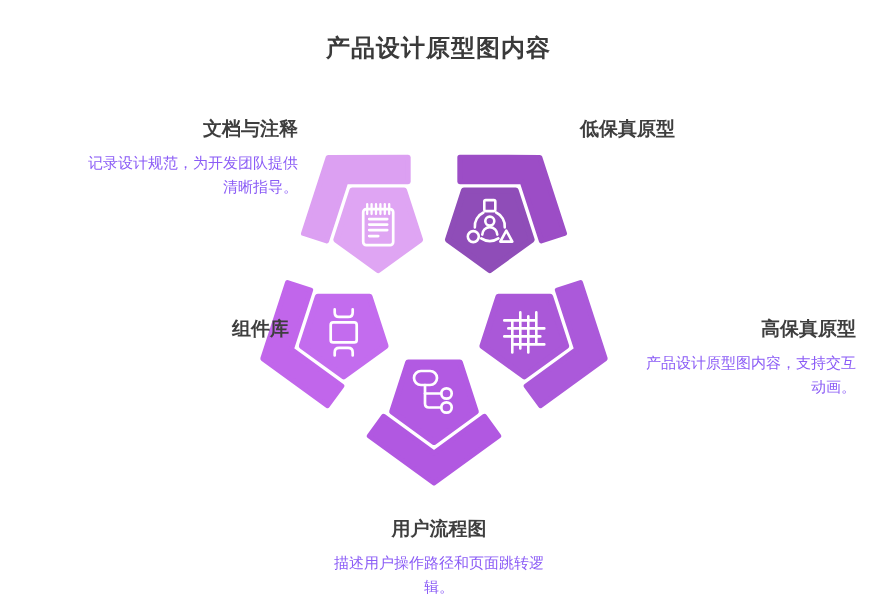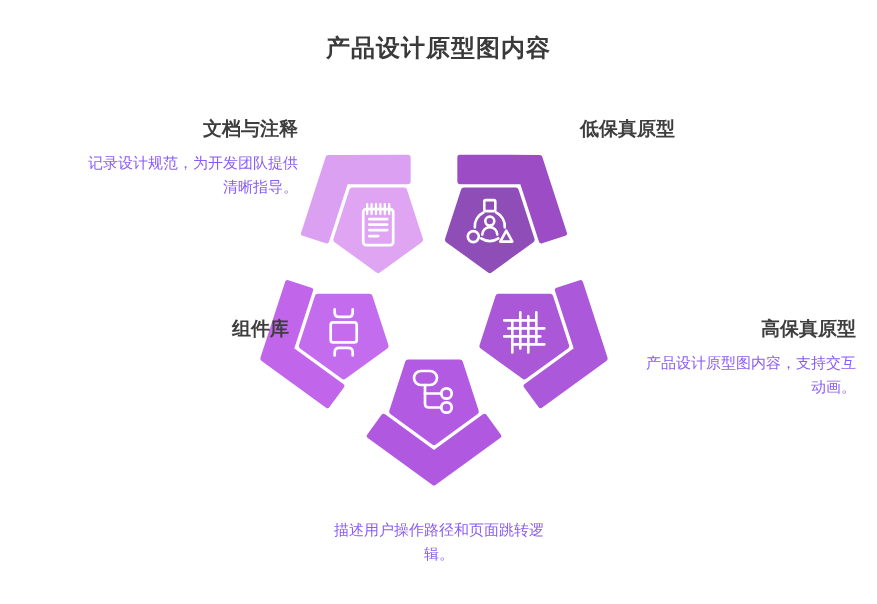--- a/index.html
+++ b/index.html
@@ -101,14 +101,15 @@
 <section class="blk blk-comp">
   <h2>组件库</h2>
 </section>
 
 <section class="blk blk-hifi">
   <h2>高保真原型</h2>
   <p>产品设计原型图内容，支持交互动画。</p>
 </section>
 
 <section class="blk blk-flow">
+  <h2>用户流程图</h2>
   <p>描述用户操作路径和页面跳转逻辑。</p>
 </section>
 
 </body></html>

